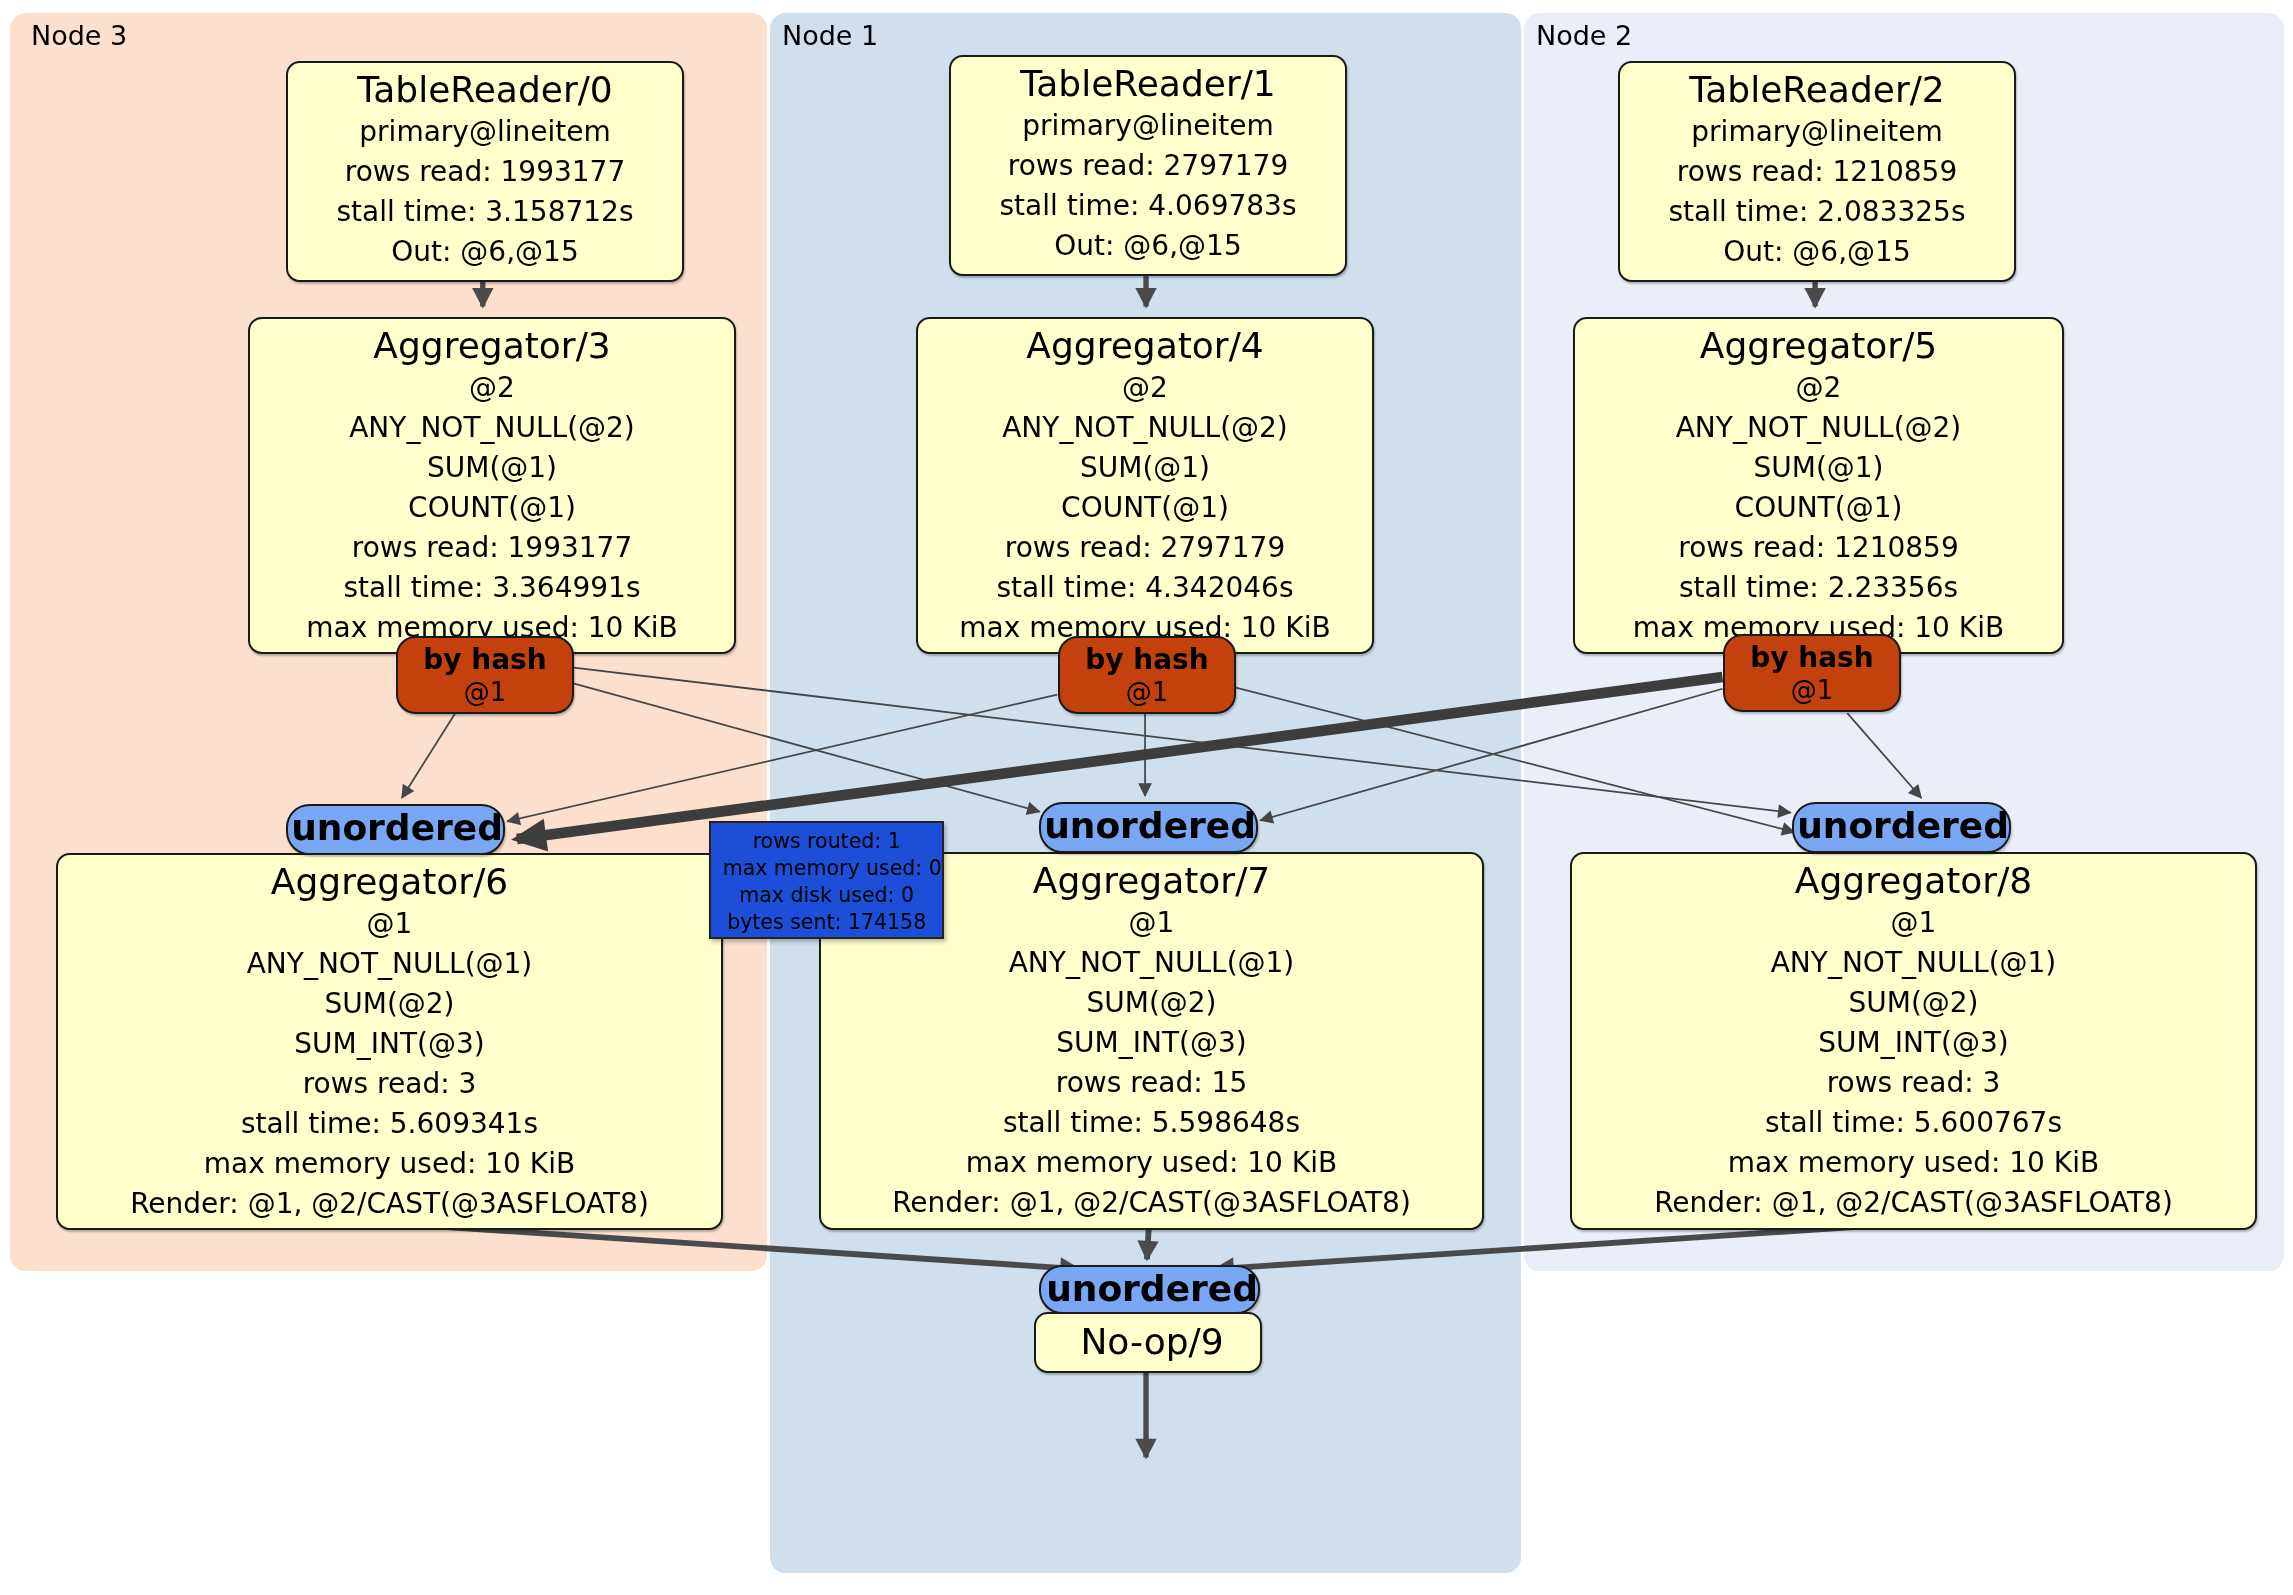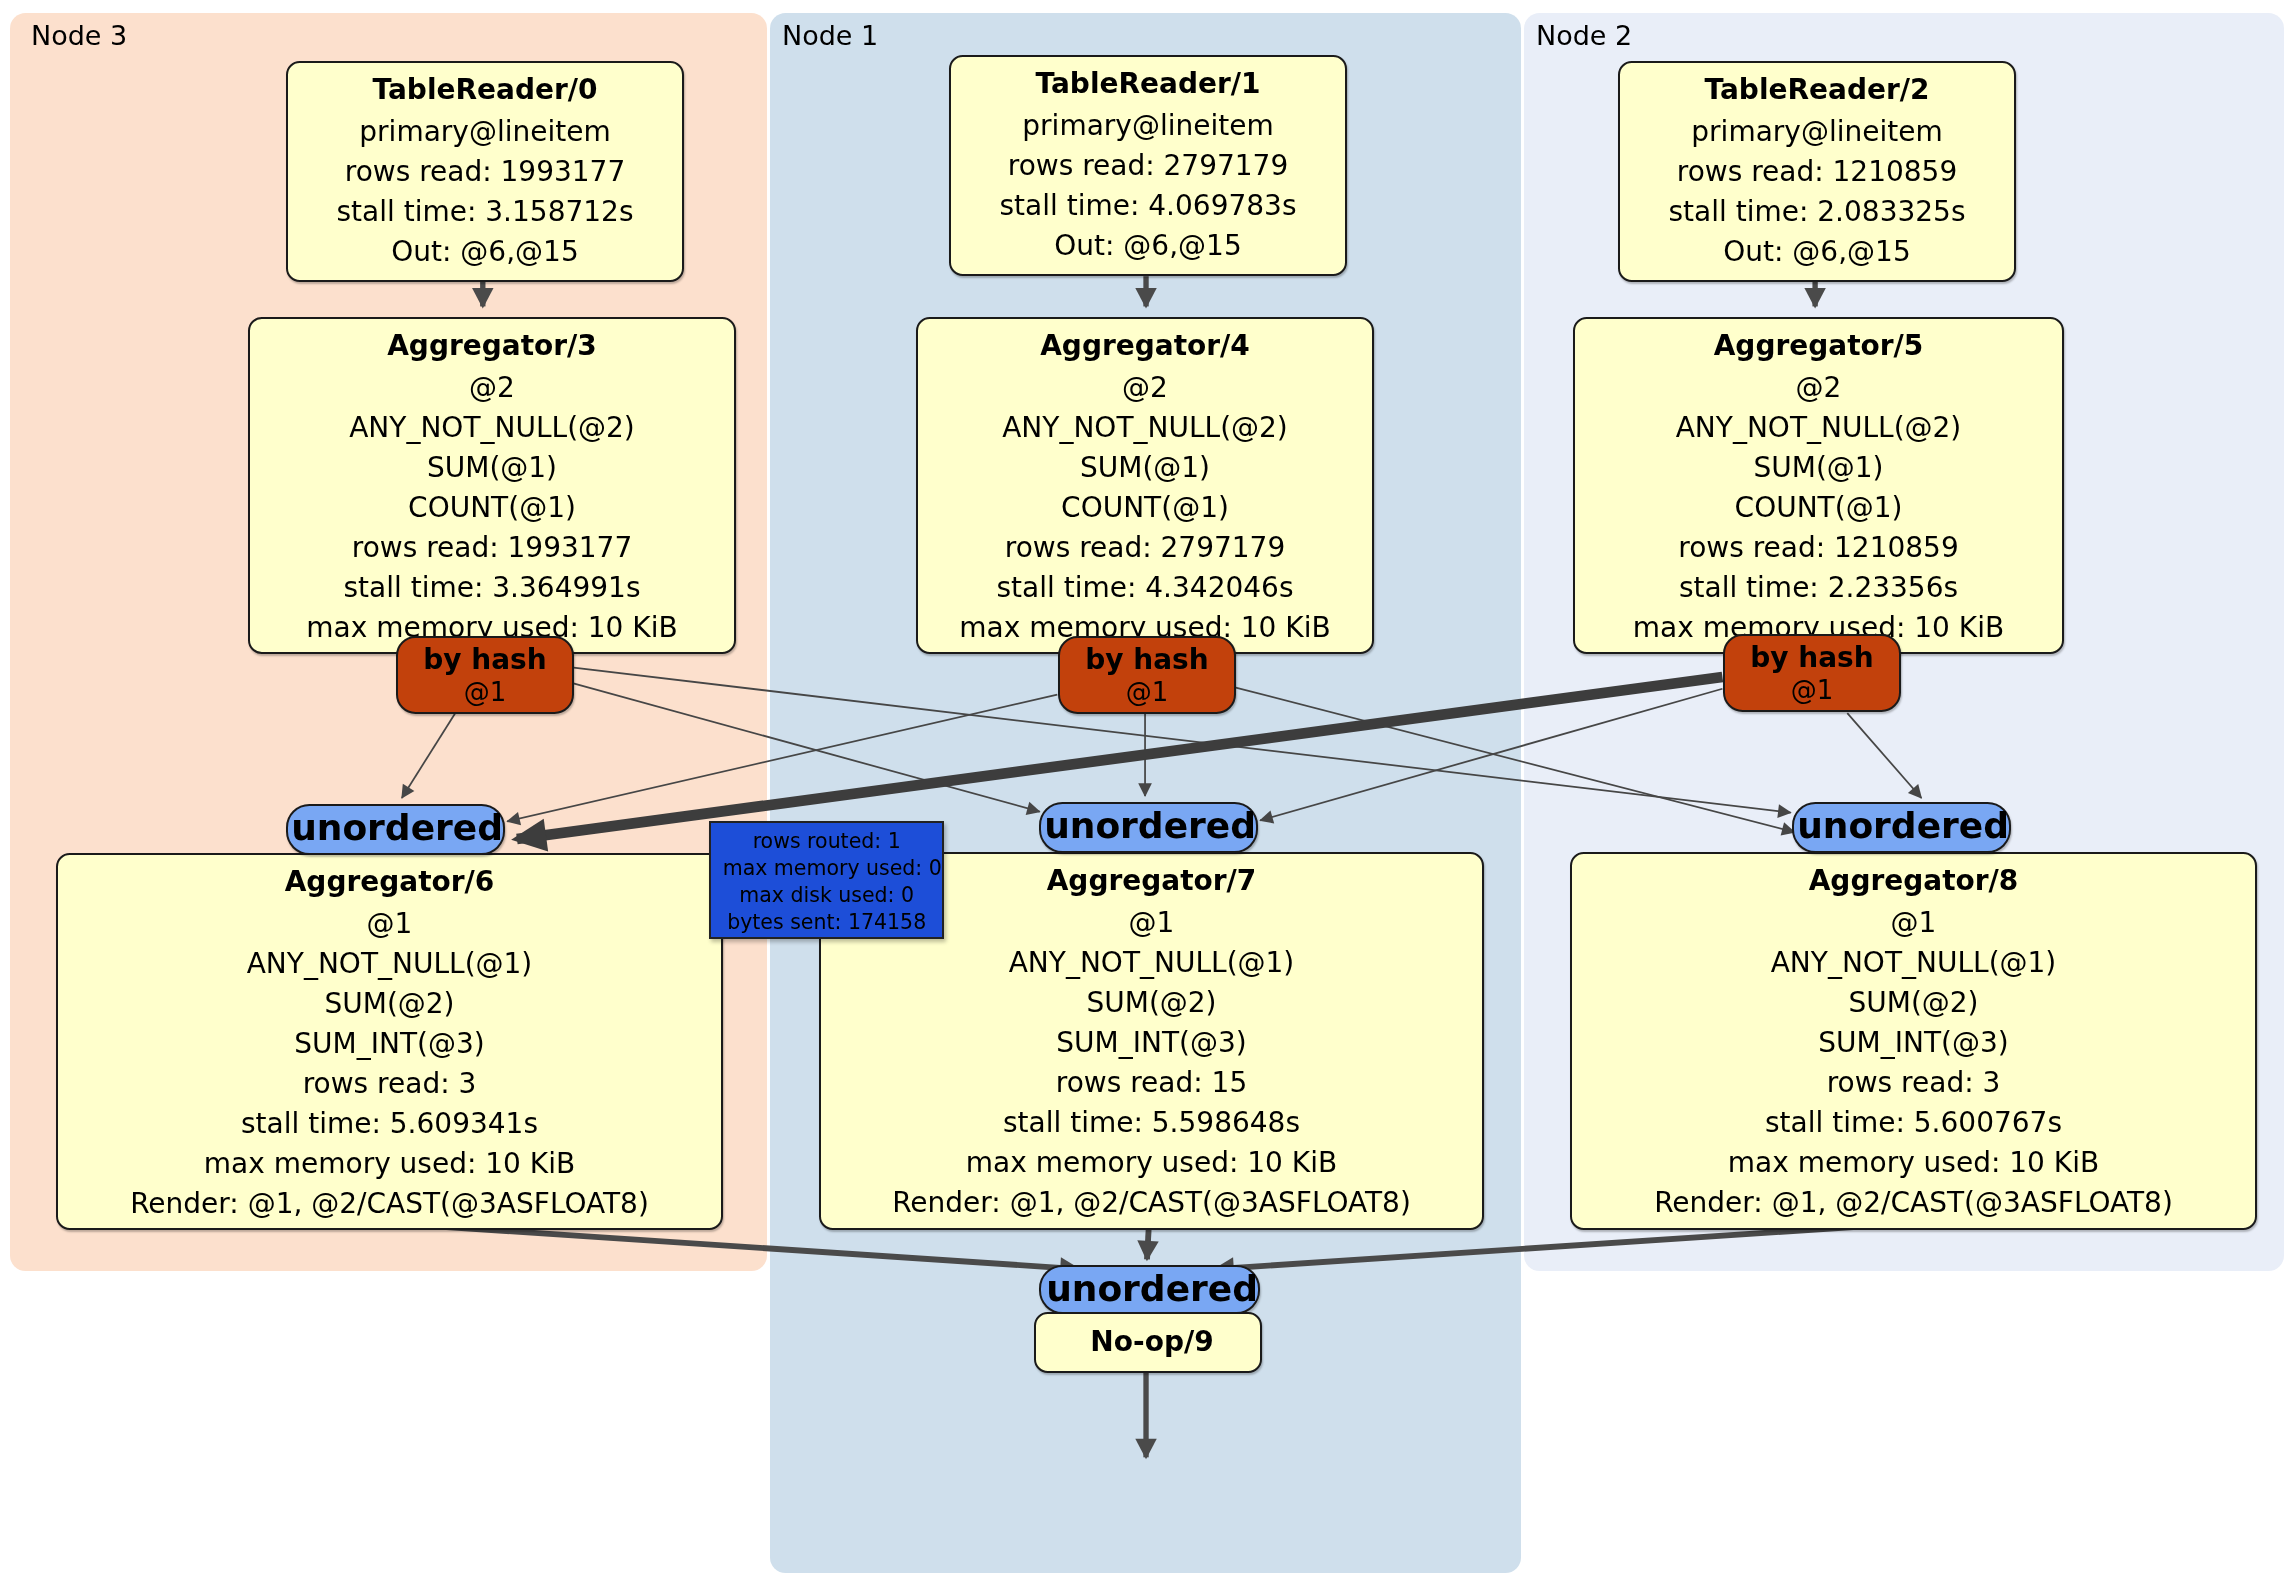--- a/index.html
+++ b/index.html
@@ -6,21 +6,21 @@
   body{font-family:"DejaVu Sans","Liberation Sans",sans-serif;}
   #canvas{position:relative;width:2294px;height:1596px;overflow:hidden;background:#ffffff;}
 
   .region{position:absolute;border-radius:15.6px;}
   .region-label{position:absolute;font-size:27px;color:#000;}
 
   #edges{position:absolute;left:0;top:0;width:2294px;height:1596px;}
 
   .op{position:absolute;background:#ffffcc;border:2.4px solid #1a1a1a;border-radius:13.7px;
       text-align:center;color:#000;box-shadow:1px 2px 2px rgba(0,0,0,0.25);}
-  .op .title{font-size:28px;font-weight:bold;line-height:45px;}
+  .op .title{font-size:36px;font-weight:normal;line-height:45px;}
   .op .ln{font-size:28px;line-height:40px;white-space:nowrap;}
   .op.pad{padding-top:3.9px;}
 
   .pill-hash{position:absolute;background:#c2410c;border:2.4px solid #1a1a1a;border-radius:19.5px;
       text-align:center;color:#000;box-shadow:1px 2px 2px rgba(0,0,0,0.25);}
   .pill-hash .t{font-size:28px;font-weight:bold;line-height:39px;margin-top:2px;}
   .pill-hash .s{font-size:26px;line-height:27px;}
 
   .pill-sync{position:absolute;background:#79a7f3;border:2.4px solid #1a1a1a;border-radius:23.4px;
       text-align:right;color:#000;font-size:36px;font-weight:bold;line-height:43px;

